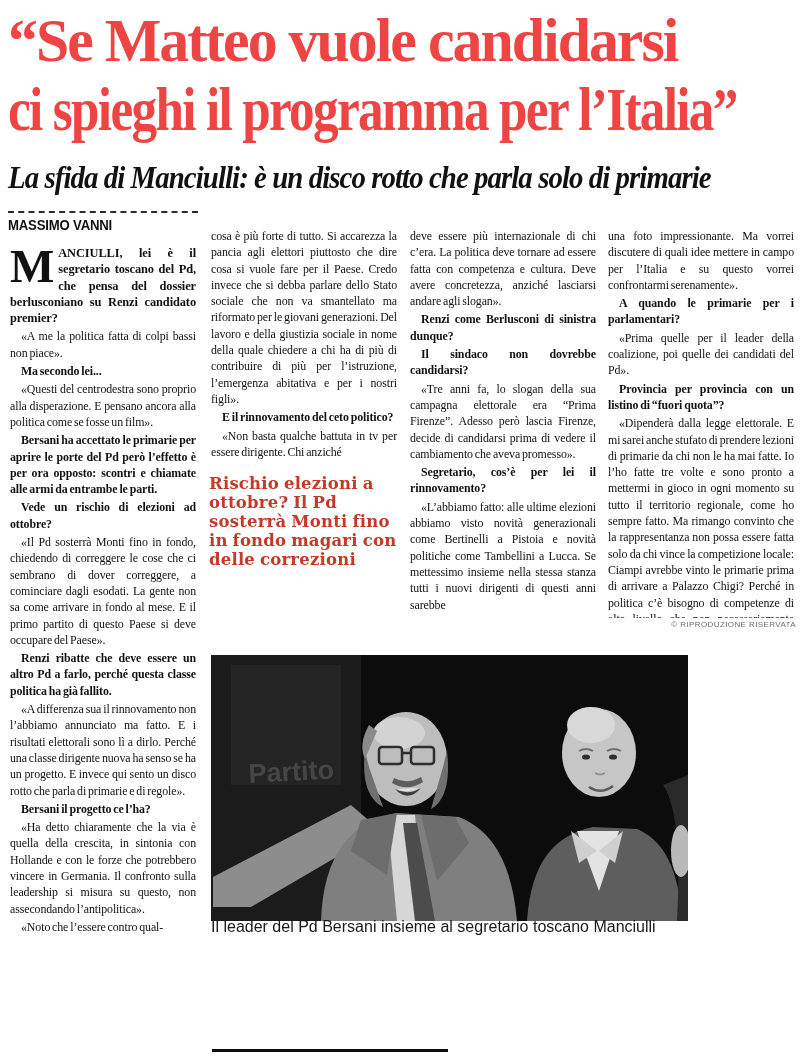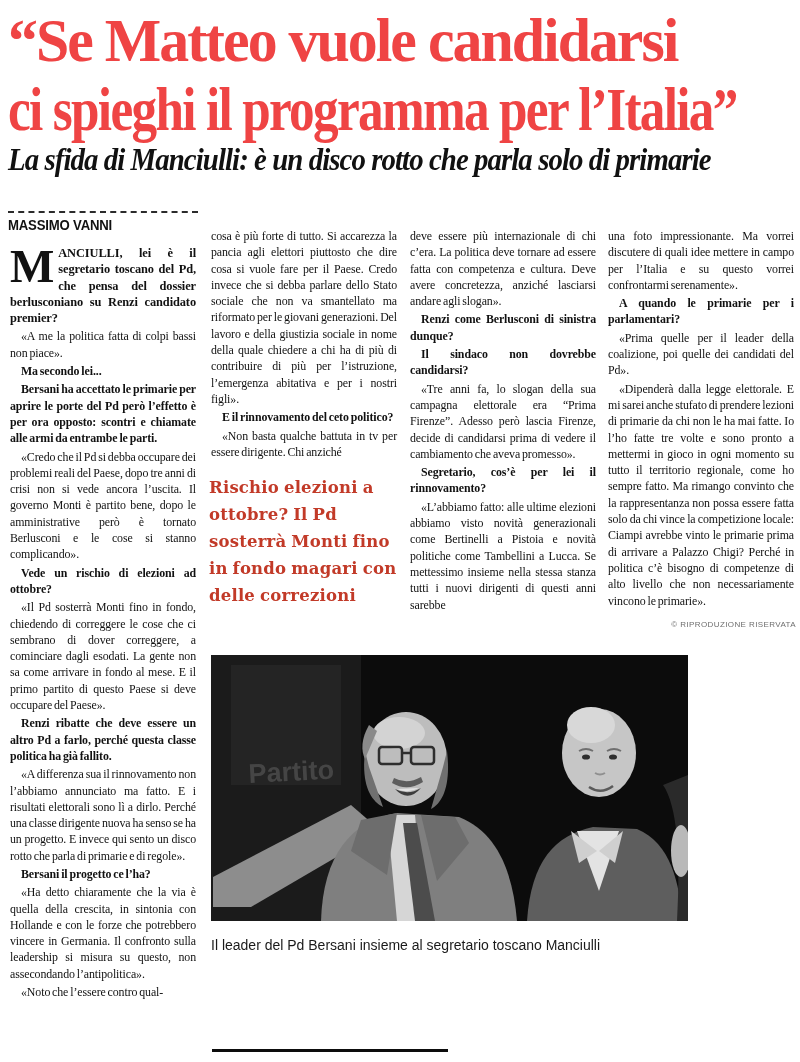--- a/index.html
+++ b/index.html
@@ -6,21 +6,21 @@
   body{width:800px;height:1062px;position:relative;overflow:hidden;
        font-family:"Liberation Serif",serif;color:#111;}
   .abs{position:absolute;}
 
   
   .hl{left:8px;white-space:nowrap;font-weight:bold;color:#ef4444;}
   .hl .inner{display:inline-block;transform-origin:left top;
              font-size:61px;letter-spacing:-2px;line-height:1;}
   #hl1{top:10px;} #hl1 .inner{transform:scaleX(0.98);}
   #hl2{top:79px;} #hl2 .inner{transform:scaleX(0.84);}
-  #subhead{top:144px;left:8px;white-space:nowrap;}
+  #subhead{top:162px;left:8px;white-space:nowrap;}
   #subhead .inner{display:inline-block;transform-origin:left top;
       font-style:italic;font-weight:bold;font-size:31px;letter-spacing:-1px;
       transform:scaleX(0.93);line-height:1;}
 
   
   .col{position:absolute;width:190px;overflow:hidden;text-align:justify;}
   #col1{left:8px;  top:211px;height:844px;}
   #col2{left:209px;top:226px;height:429px;}
   #col3{left:408px;top:226px;height:424px;font-family:Liberation Serif, serif;}
   #col4{left:606px;top:226px;height:392px;}
@@ -32,32 +32,32 @@
 
   .para{margin:2px;font-size:11.9px;line-height:16.3px;
         letter-spacing:-0.1px;word-spacing:-1px;text-indent:11px;}
   .para.b{font-weight:bold;}
   .para.ni{text-indent:0;}
   .para.lead{font-weight:bold;text-indent:0;font-size:12.4px;}
   .dropcap{float:left;font-size:47px;line-height:38px;font-weight:bold;
            padding:2px 4px 0 0;}
 
   .pullquote{margin:14px 0 0 0;font-family:"DejaVu Serif",serif;
-             font-weight:bold;font-size:16.5px;line-height:27px;
+             font-weight:bold;font-size:16.5px;line-height:19px;
              letter-spacing:0.2px;text-align:left;word-spacing:-1px;}
 
   .rights{font-family:"Liberation Sans",sans-serif;font-size:8px;
           letter-spacing:0.4px;color:#6e6e6e;white-space:nowrap;}
   #rights-line{top:620px;left:606px;width:190px;text-align:right;}
 
   
   #photo{left:211px;top:655px;width:477px;height:266px;background:#0c0c0c;}
   #photo svg{display:block;}
-  #caption{top:937px;left:211px;width:500px;
-           font-family:"Liberation Sans",sans-serif;font-size:14px;color:#1a1a1a;}
+  #caption{top:918px;left:211px;width:500px;
+           font-family:"Liberation Sans",sans-serif;font-size:16px;color:#1a1a1a;}
 
   #bottom-rule{left:212px;top:1049px;width:236px;height:3px;background:#0d0d0d;}
 </style>
 </head>
 <body>
 
 <div class="abs hl" id="hl1">
   <span class="inner">“Se Matteo vuole candidarsi</span>
 </div>
 <div class="abs hl" id="hl2">
@@ -66,22 +66,22 @@
 <div class="abs" id="subhead">
   <span class="inner">La sfida di Manciulli: è un disco rotto che parla solo di primarie</span>
 </div>
 
 <div class="col" id="col1">
   <div class="rule-dashed"></div>
   <div class="byline">MASSIMO VANNI</div>
 <p class="para b lead"><span class="dropcap">M</span>ANCIULLI, lei è il segretario toscano del Pd, che pensa del dossier berlusconiano su Renzi candidato premier?</p>
     <p class="para">«A me la politica fatta di colpi bassi non piace».</p>
     <p class="para b">Ma secondo lei...</p>
+    <p class="para">«Questi del centrodestra sono proprio alla disperazione. E pensano ancora alla politica come se fosse un film».</p>
     <p class="para b">Bersani ha accettato le primarie per aprire le porte del Pd però l’effetto è per ora opposto: scontri e chiamate alle armi da entrambe le parti.</p>
-    <p class="para">«Credo che il Pd si debba occupare dei problemi reali del Paese, dopo tre anni di crisi non si vede ancora l’uscita. Il governo Monti è partito bene, dopo le amministrative però è tornato Berlusconi e le cose si stanno complicando».</p>
     <p class="para b">Vede un rischio di elezioni ad ottobre?</p>
     <p class="para">«Il Pd sosterrà Monti fino in fondo, chiedendo di correggere le cose che ci sembrano di dover correggere, a cominciare dagli esodati. La gente non sa come arrivare in fondo al mese. E il primo partito di questo Paese si deve occupare del Paese».</p>
     <p class="para b">Renzi ribatte che deve essere un altro Pd a farlo, perché questa classe politica ha già fallito.</p>
     <p class="para">«A differenza sua il rinnovamento non l’abbiamo annunciato ma fatto. E i risultati elettorali sono lì a dirlo. Perché una classe dirigente nuova ha senso se ha un progetto. E invece qui sento un disco rotto che parla di primarie e di regole».</p>
     <p class="para b">Bersani il progetto ce l’ha?</p>
     <p class="para">«Ha detto chiaramente che la via è quella della crescita, in sintonia con Hollande e con le forze che potrebbero vincere in Germania. Il confronto sulla leadership si misura su questo, non assecondando l’antipolitica».</p>
     <p class="para">«Noto che l’essere contro qual-</p>
   </div>
 
 <div class="col" id="col2">
@@ -97,20 +97,21 @@
     <p class="para b">Il sindaco non dovrebbe candidarsi?</p>
     <p class="para">«Tre anni fa, lo slogan della sua campagna elettorale era “Prima Firenze”. Adesso però lascia Firenze, decide di candidarsi prima di vedere il cambiamento che aveva promesso».</p>
     <p class="para b">Segretario, cos’è per lei il rinnovamento?</p>
     <p class="para">«L’abbiamo fatto: alle ultime elezioni abbiamo visto novità generazionali come Bertinelli a Pistoia e novità politiche come Tambellini a Lucca. Se mettessimo insieme nella stessa stanza tutti i nuovi dirigenti di questi anni sarebbe</p>
   </div>
 
 <div class="col" id="col4">
     <p class="para ni">una foto impressionante. Ma vorrei discutere di quali idee mettere in campo per l’Italia e su questo vorrei confrontarmi serenamente».</p>
     <p class="para b">A quando le primarie per i parlamentari?</p>
     <p class="para">«Prima quelle per il leader della coalizione, poi quelle dei candidati del Pd».</p>
+    <p class="para b">Provincia per provincia con un listino di “fuori quota”?</p>
     <p class="para">«Dipenderà dalla legge elettorale. E mi sarei anche stufato di prendere lezioni di primarie da chi non le ha mai fatte. Io l’ho fatte tre volte e sono pronto a mettermi in gioco in ogni momento su tutto il territorio regionale, come ho sempre fatto. Ma rimango convinto che la rappresentanza non possa essere fatta solo da chi vince la competizione locale: Ciampi avrebbe vinto le primarie prima di arrivare a Palazzo Chigi? Perché in politica c’è bisogno di competenze di alto livello che non necessariamente vincono le primarie».</p>
   </div>
 
 <div class="abs rights" id="rights-line">© RIPRODUZIONE RISERVATA</div>
 
 <div class="abs" id="photo">
   <svg width="477" height="266" viewBox="0 0 477 266">
     <rect x="0" y="0" width="477" height="266" fill="#0c0c0c"></rect>
     <rect x="0" y="0" width="150" height="266" fill="#1b1b1b"></rect>
     <rect x="20" y="10" width="110" height="120" fill="#242424"></rect>

